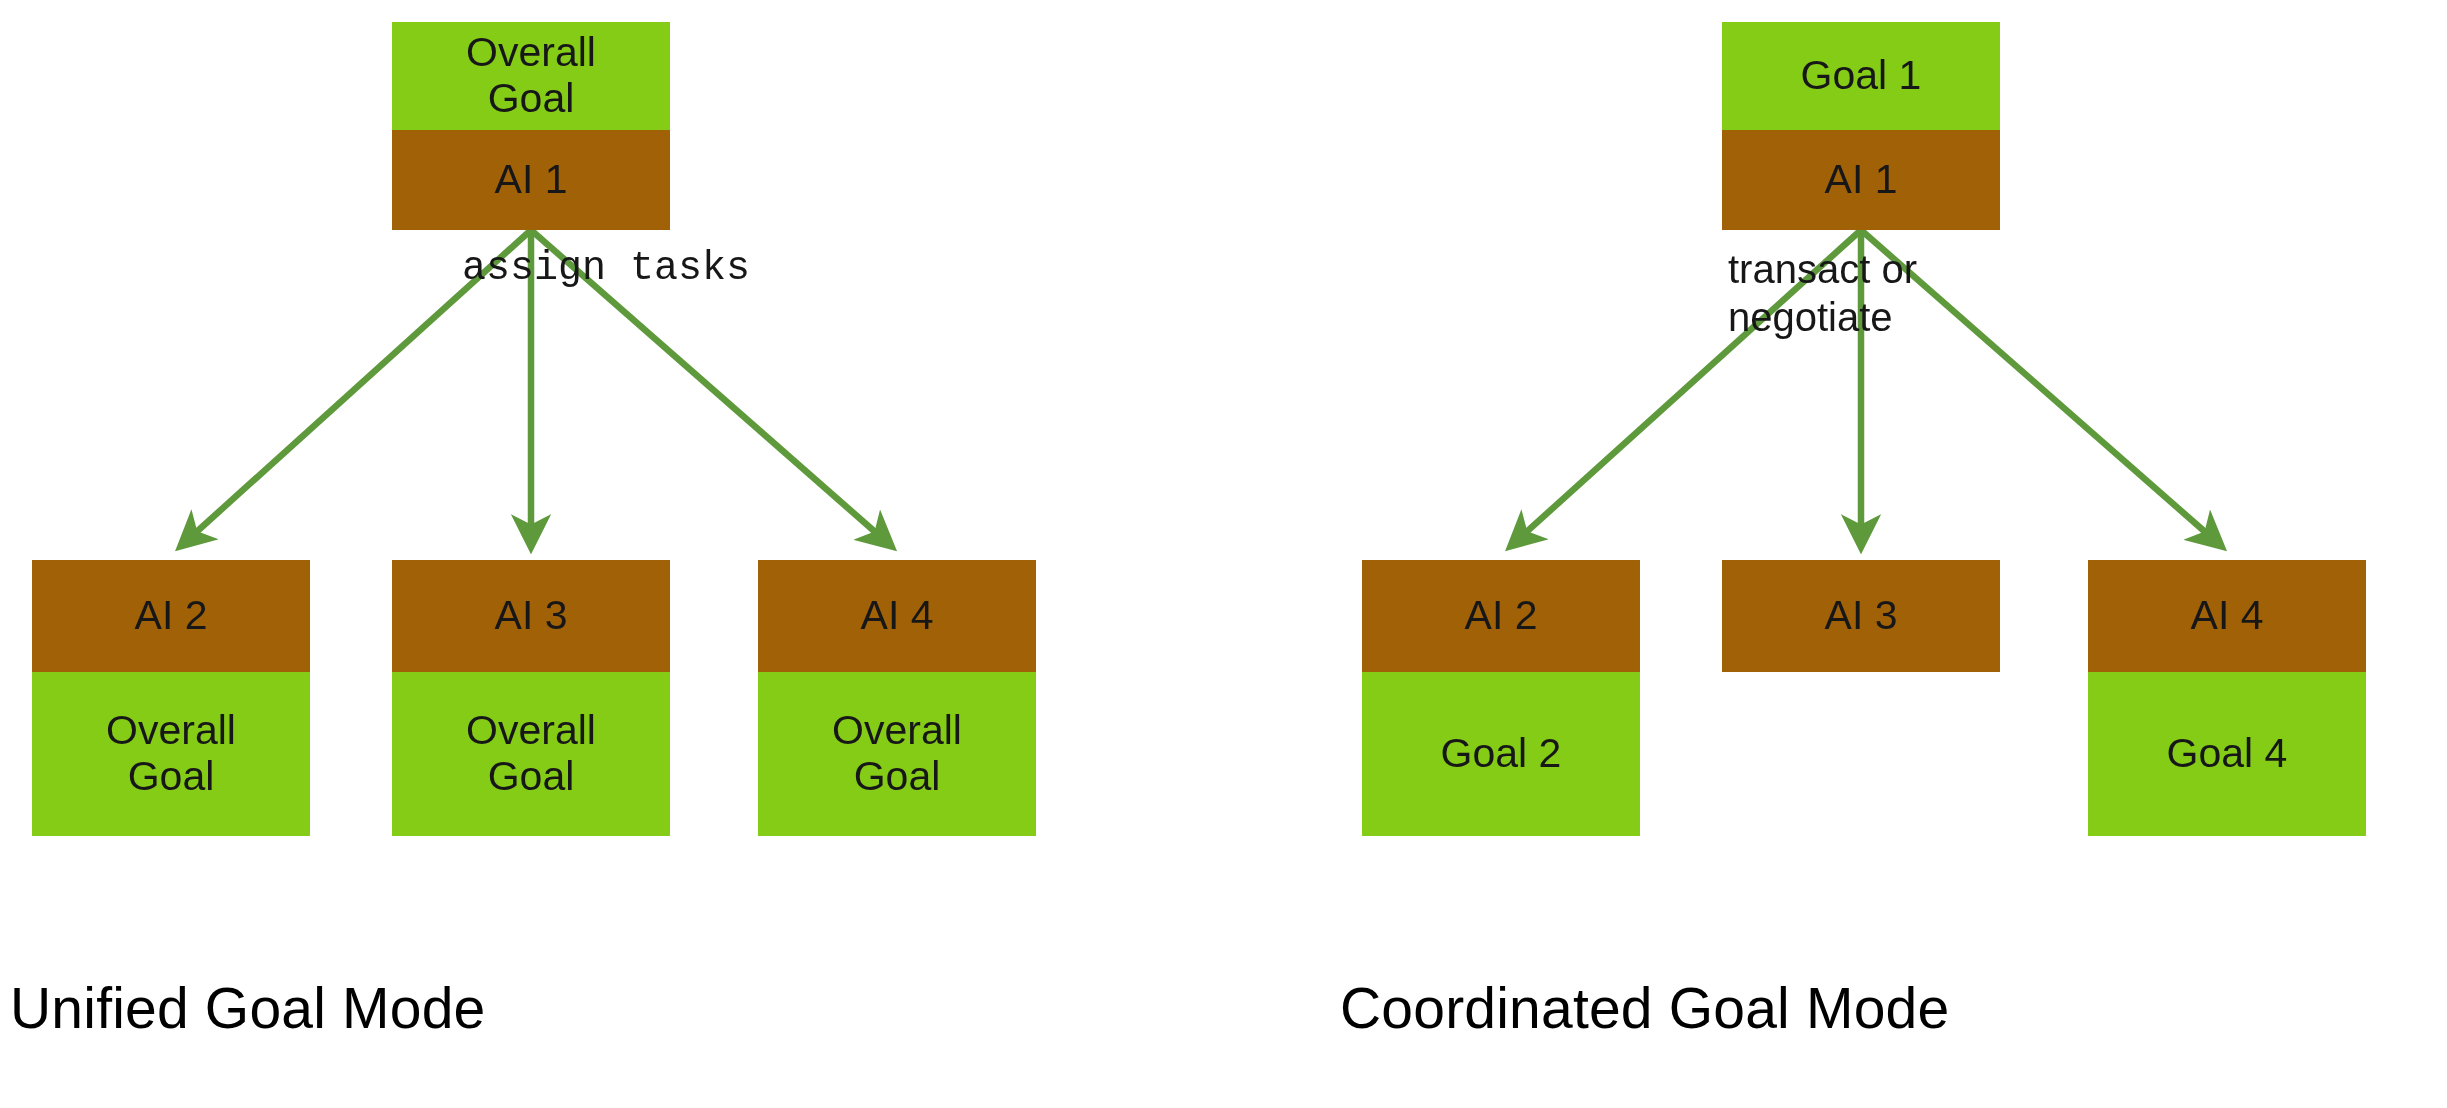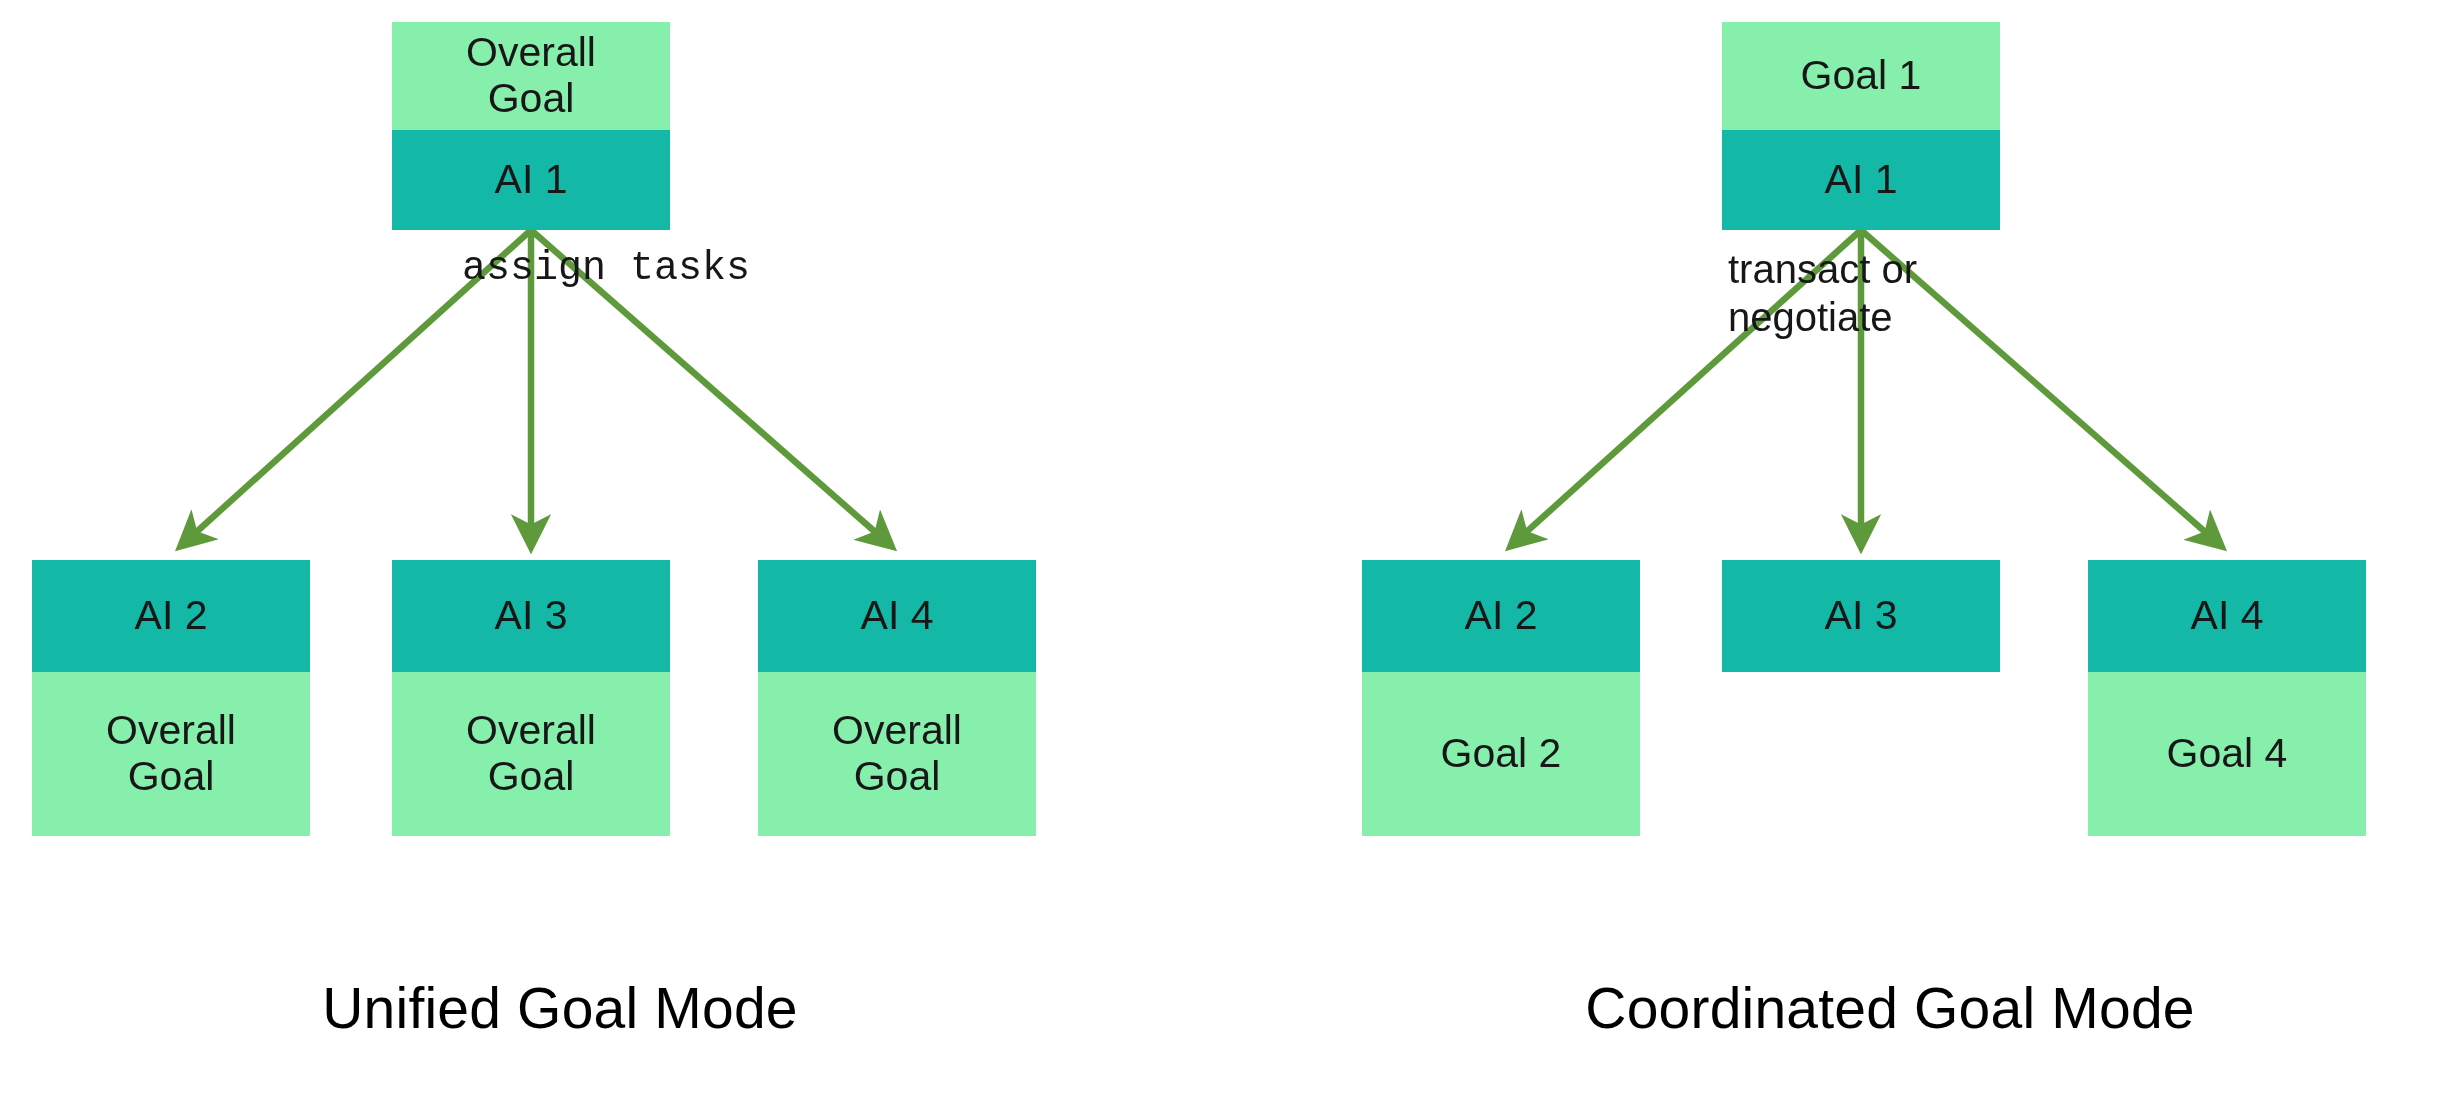--- a/index.html
+++ b/index.html
@@ -41,22 +41,22 @@
     display: flex;
     align-items: center;
     justify-content: center;
     text-align: center;
     line-height: 1.12;
     font-size: 41px;
     color: #171717;
     box-sizing: border-box;
     white-space: pre-line;
   }
-  .cell-goal { background: #86efac; }
-  .cell-ai   { background: #14b8a6; }
+  .cell-goal { background: #84cc16; }
+  .cell-ai   { background: #a16207; }
 
   
   .node-root { top: 22px; left: 382px; }
   .node-root .cell-goal { height: 108px; }
   .node-root .cell-ai   { height: 100px; }
 
   
   .node-leaf { top: 552px; }
   .node-leaf .cell-ai   { height: 112px; margin-top: 8px; }
   .node-leaf .cell-goal { height: 164px; }
@@ -83,21 +83,20 @@
   }
   .edge-label-left  { left: 452px; top: 245px; text-align: left; font-family: Liberation Mono, monospace; }
   .edge-label-right { left: 388px; top: 245px; width: 330px; text-align: left; }
 
   
   .caption {
     position: absolute;
     top: 975px;
     left: 0;
     width: 1100px;
-    text-align: center;
     font-size: 57px;
     color: #000000;
     letter-spacing: 0.2px;
   }
 </style>
 </head>
 <body>
 
 <div id="canvas">
 

